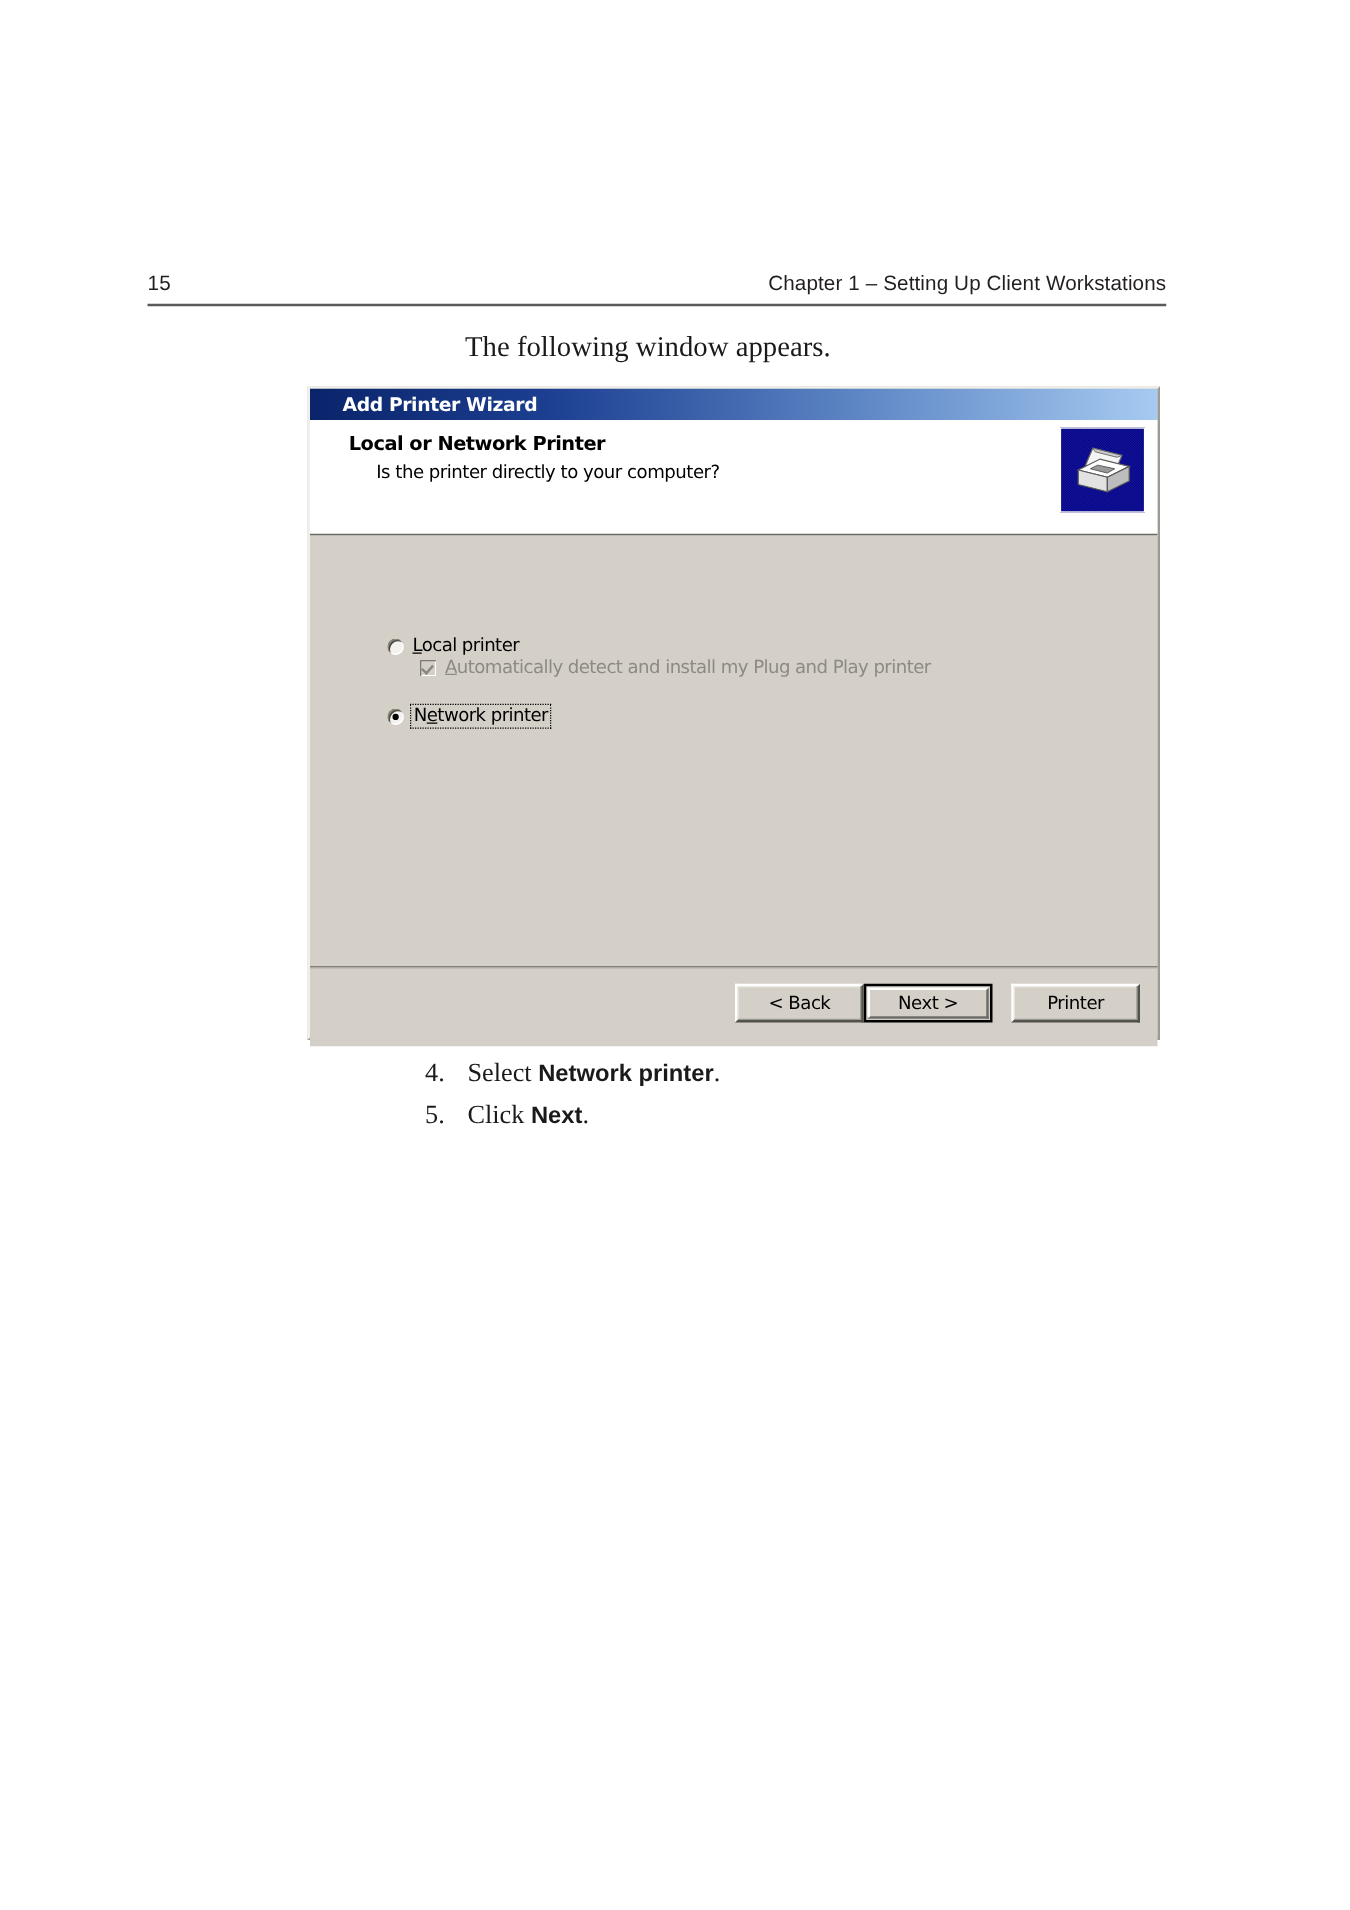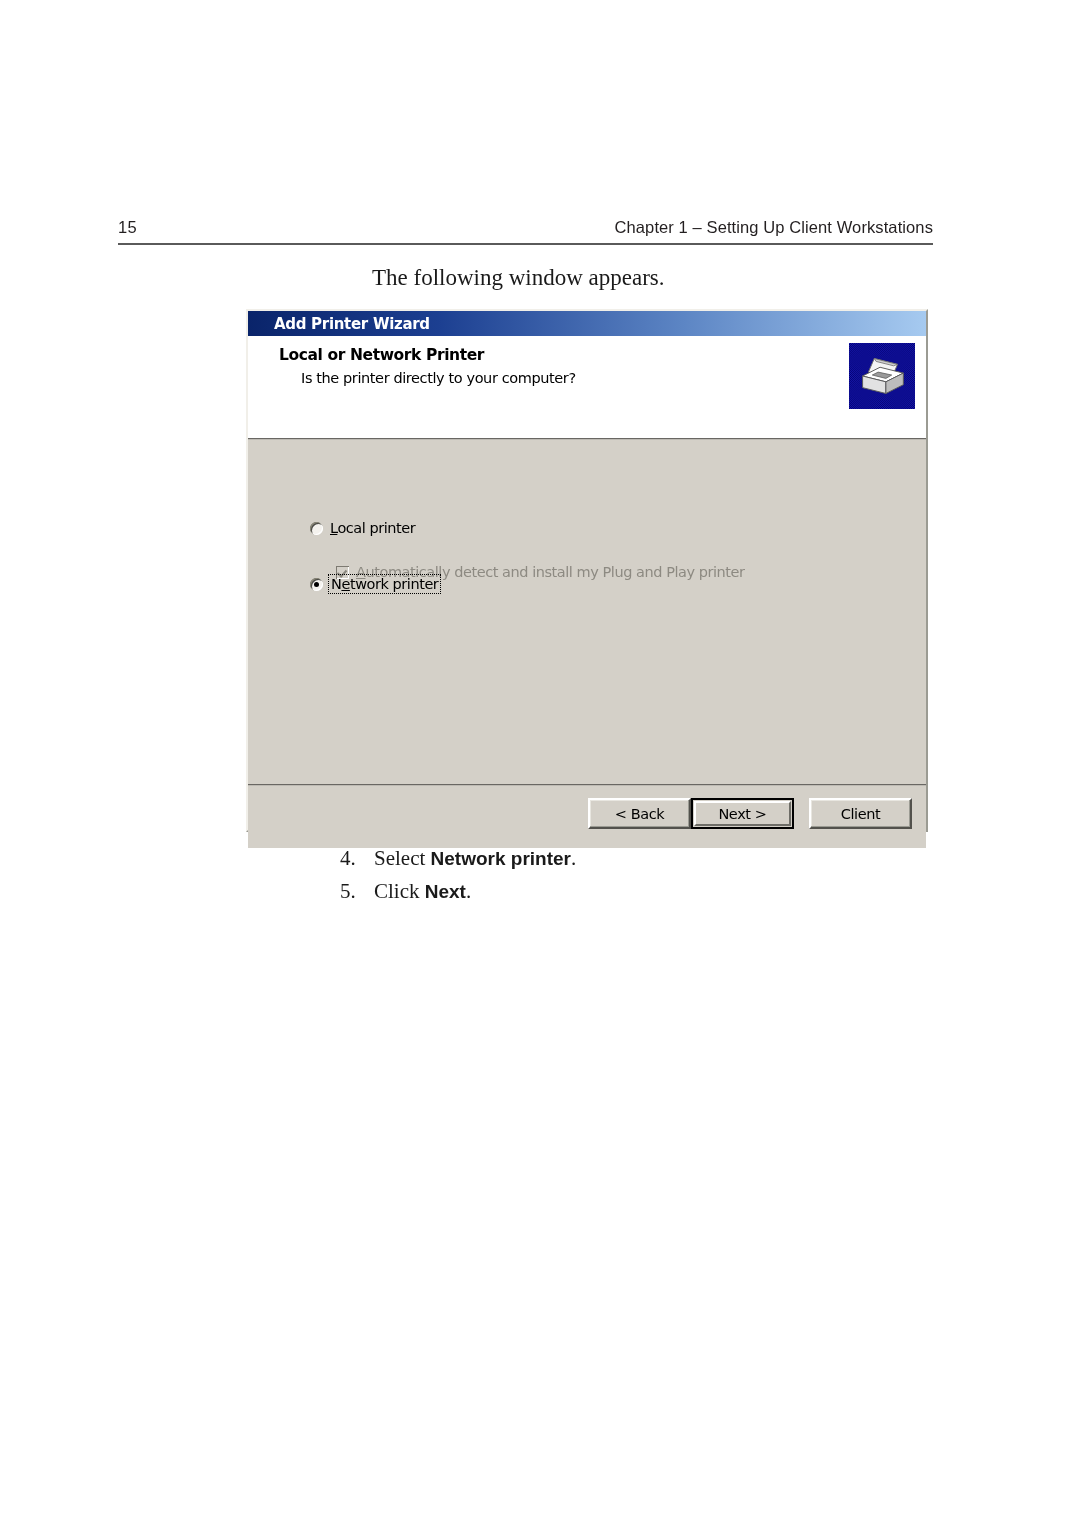--- a/index.html
+++ b/index.html
@@ -90,21 +90,21 @@
     font-family: "DejaVu Sans", sans-serif;
     font-size: 15px;
     font-weight: bold;
     letter-spacing: -0.3px;
     white-space: nowrap;
     margin-left: 20px;
   }
 
   .header-pane {
     position: relative;
-    height: 104px;
+    height: 93px;
     background: #ffffff;
     border-bottom: 2px groove #bdbab3;
     box-sizing: border-box;
   }
   .header-heading {
     position: absolute;
     left: 31px;
     top: 10px;
     font-family: "DejaVu Sans", sans-serif;
     font-size: 15.5px;
@@ -157,21 +157,21 @@
     position: absolute;
     display: flex;
     align-items: center;
     font-family: "DejaVu Sans", sans-serif;
     font-size: 14.5px;
     letter-spacing: -0.45px;
     color: #000000;
     white-space: nowrap;
   }
   .opt-local   { left: 62px; top: 80px; }
-  .opt-auto    { left: 88px; top: 124px; text-align: center; }
+  .opt-auto    { left: 88px; top: 97px; text-align: center; }
   .opt-network { left: 62px; top: 136px; }
 
   .radio {
     width: 13px;
     height: 13px;
     border-radius: 50%;
     background: #f4f2ee;
     box-shadow: inset 1px 1px 0 #8b8878, inset -1px -1px 0 #ffffff,
                 inset 2px 2px 0 #4a4a46;
     margin-right: 7px;
@@ -360,21 +360,21 @@
     </div>
   </div>
 
   <div class="footer-pane">
     <div class="button-row">
       <div class="btn">&lt; Back</div>
       <div class="btn btn-default">
         <span class="inner">Next &gt;</span>
       </div>
       <div class="btn-gap"></div>
-      <div class="btn">Client</div>
+      <div class="btn">Printer</div>
     </div>
   </div>
 </div>
 
 <div class="steps">
   <div class="step">
     <span class="step-num">4.</span>
     <span class="step-text"><span>Select </span><b>Network printer</b><span>.</span></span>
   </div>
   <div class="step">

